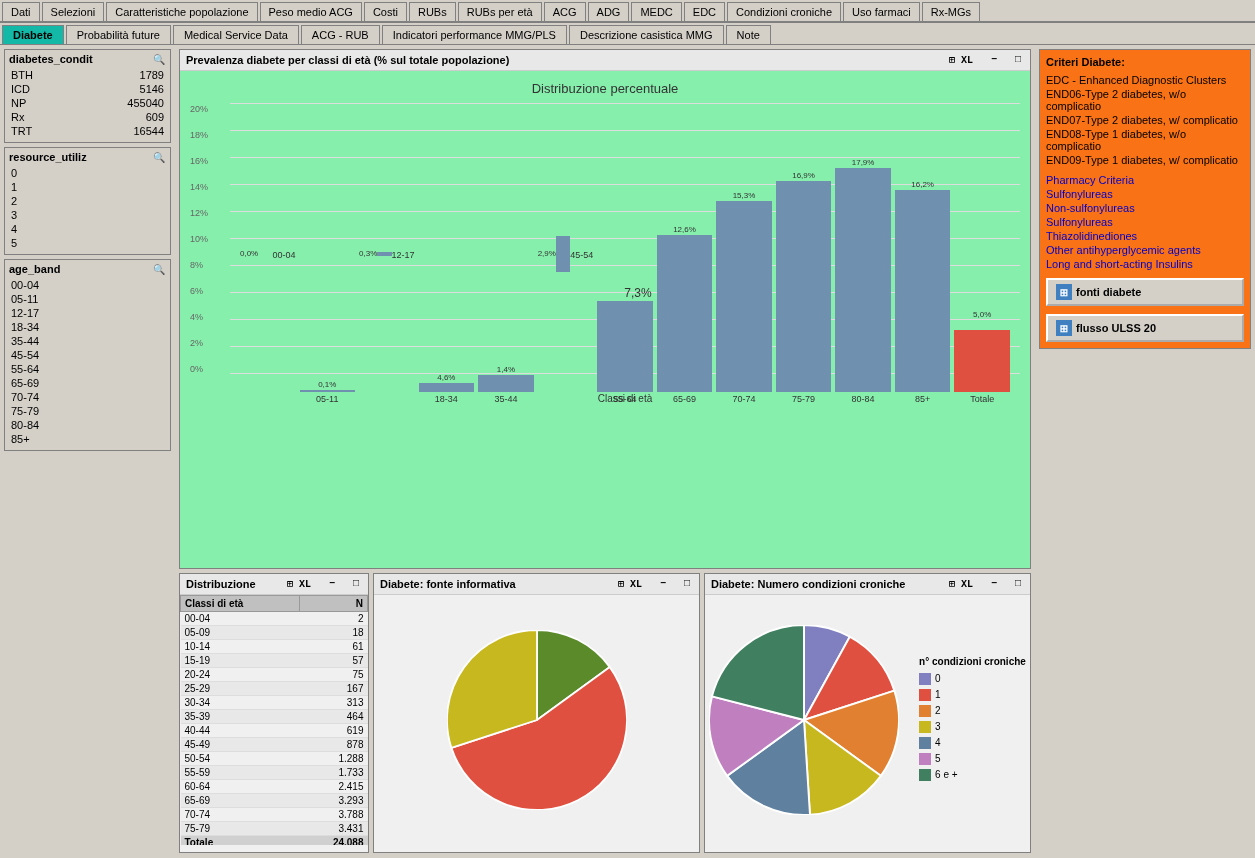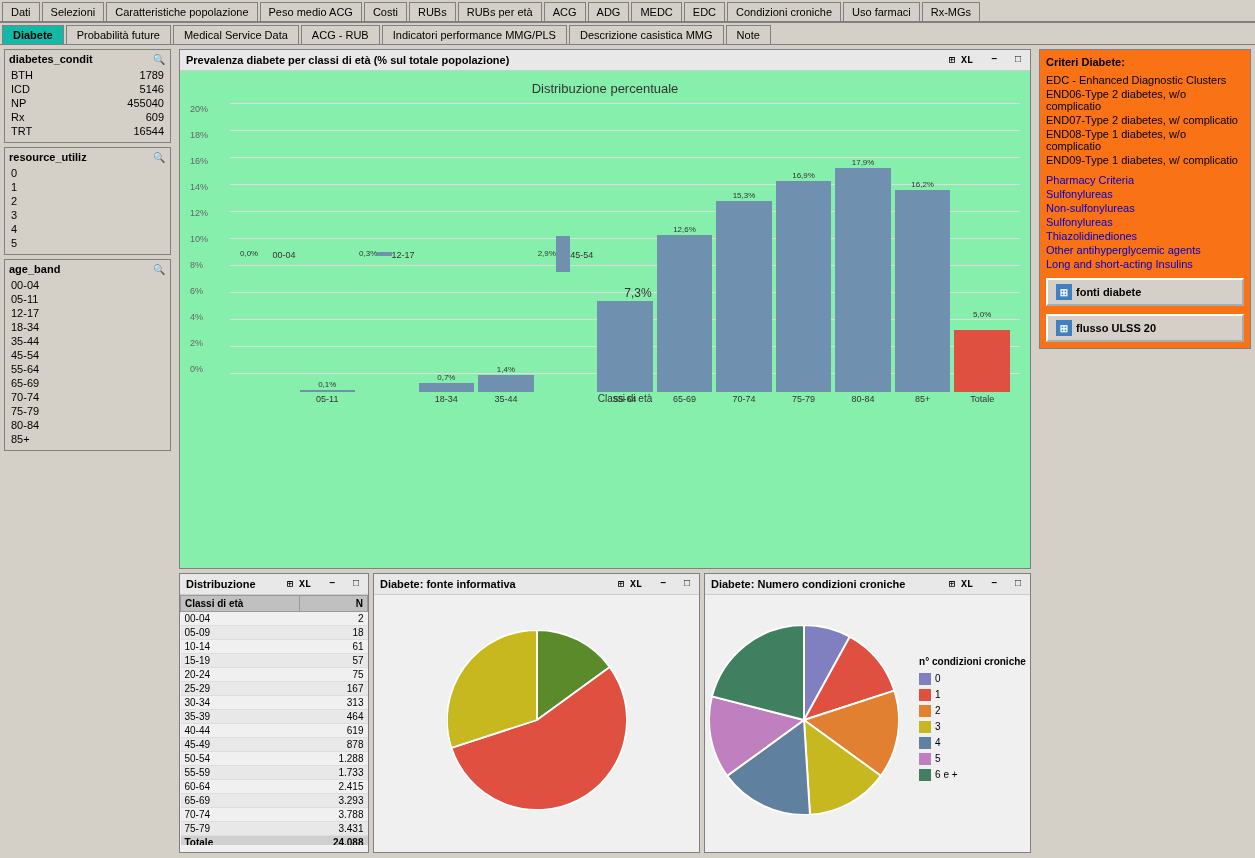--- a/index.html
+++ b/index.html
@@ -260,21 +260,21 @@
                 <div style="font-size: 8px; color: rgb(51, 51, 51); margin-bottom: 1px; text-align: center;">0,1%</div>
                 <div style="width: 100%; background: rgb(112, 144, 176); height: 1.25px; min-height: 2px;"></div>
                 <div style="font-size: 9px; text-align: center; margin-top: 2px; color: rgb(51, 51, 51); white-space: nowrap;">05-11</div>
               </div>
               <div style="display: flex; align-items: center; flex: 1 1 0%; height: 100%; justify-content: space-between;">
                 <div style="font-size: 8px; color: rgb(51, 51, 51); margin-bottom: 1px; text-align: center;">0,3%</div>
                 <div style="width: 100%; background: rgb(112, 144, 176); height: 3.75px; min-height: 2px;"></div>
                 <div style="font-size: 9px; text-align: center; margin-top: 2px; color: rgb(51, 51, 51); white-space: nowrap;">12-17</div>
               </div>
               <div style="display: flex; flex-direction: column; align-items: center; flex: 1 1 0%; height: 100%; justify-content: flex-end;">
-                <div style="font-size: 8px; color: rgb(51, 51, 51); margin-bottom: 1px; text-align: center;">0,7%</div>
+                <div style="font-size: 8px; color: rgb(51, 51, 51); margin-bottom: 1px; text-align: center;">4,6%</div>
                 <div style="width: 100%; background: rgb(112, 144, 176); height: 8.75px; min-height: 2px;"></div>
                 <div style="font-size: 9px; text-align: center; margin-top: 2px; color: rgb(51, 51, 51); white-space: nowrap;">18-34</div>
               </div>
               <div style="display: flex; flex-direction: column; align-items: center; flex: 1 1 0%; height: 100%; justify-content: flex-end;">
                 <div style="font-size: 8px; color: rgb(51, 51, 51); margin-bottom: 1px; text-align: center;">1,4%</div>
                 <div style="width: 100%; background: rgb(112, 144, 176); height: 17.5px; min-height: 2px;"></div>
                 <div style="font-size: 9px; text-align: center; margin-top: 2px; color: rgb(51, 51, 51); white-space: nowrap;">35-44</div>
               </div>
               <div style="display: flex; align-items: center; flex: 1 1 0%; height: 100%; justify-content: flex-end;">
                 <div style="font-size: 8px; color: rgb(51, 51, 51); margin-bottom: 1px; text-align: center;">2,9%</div>

